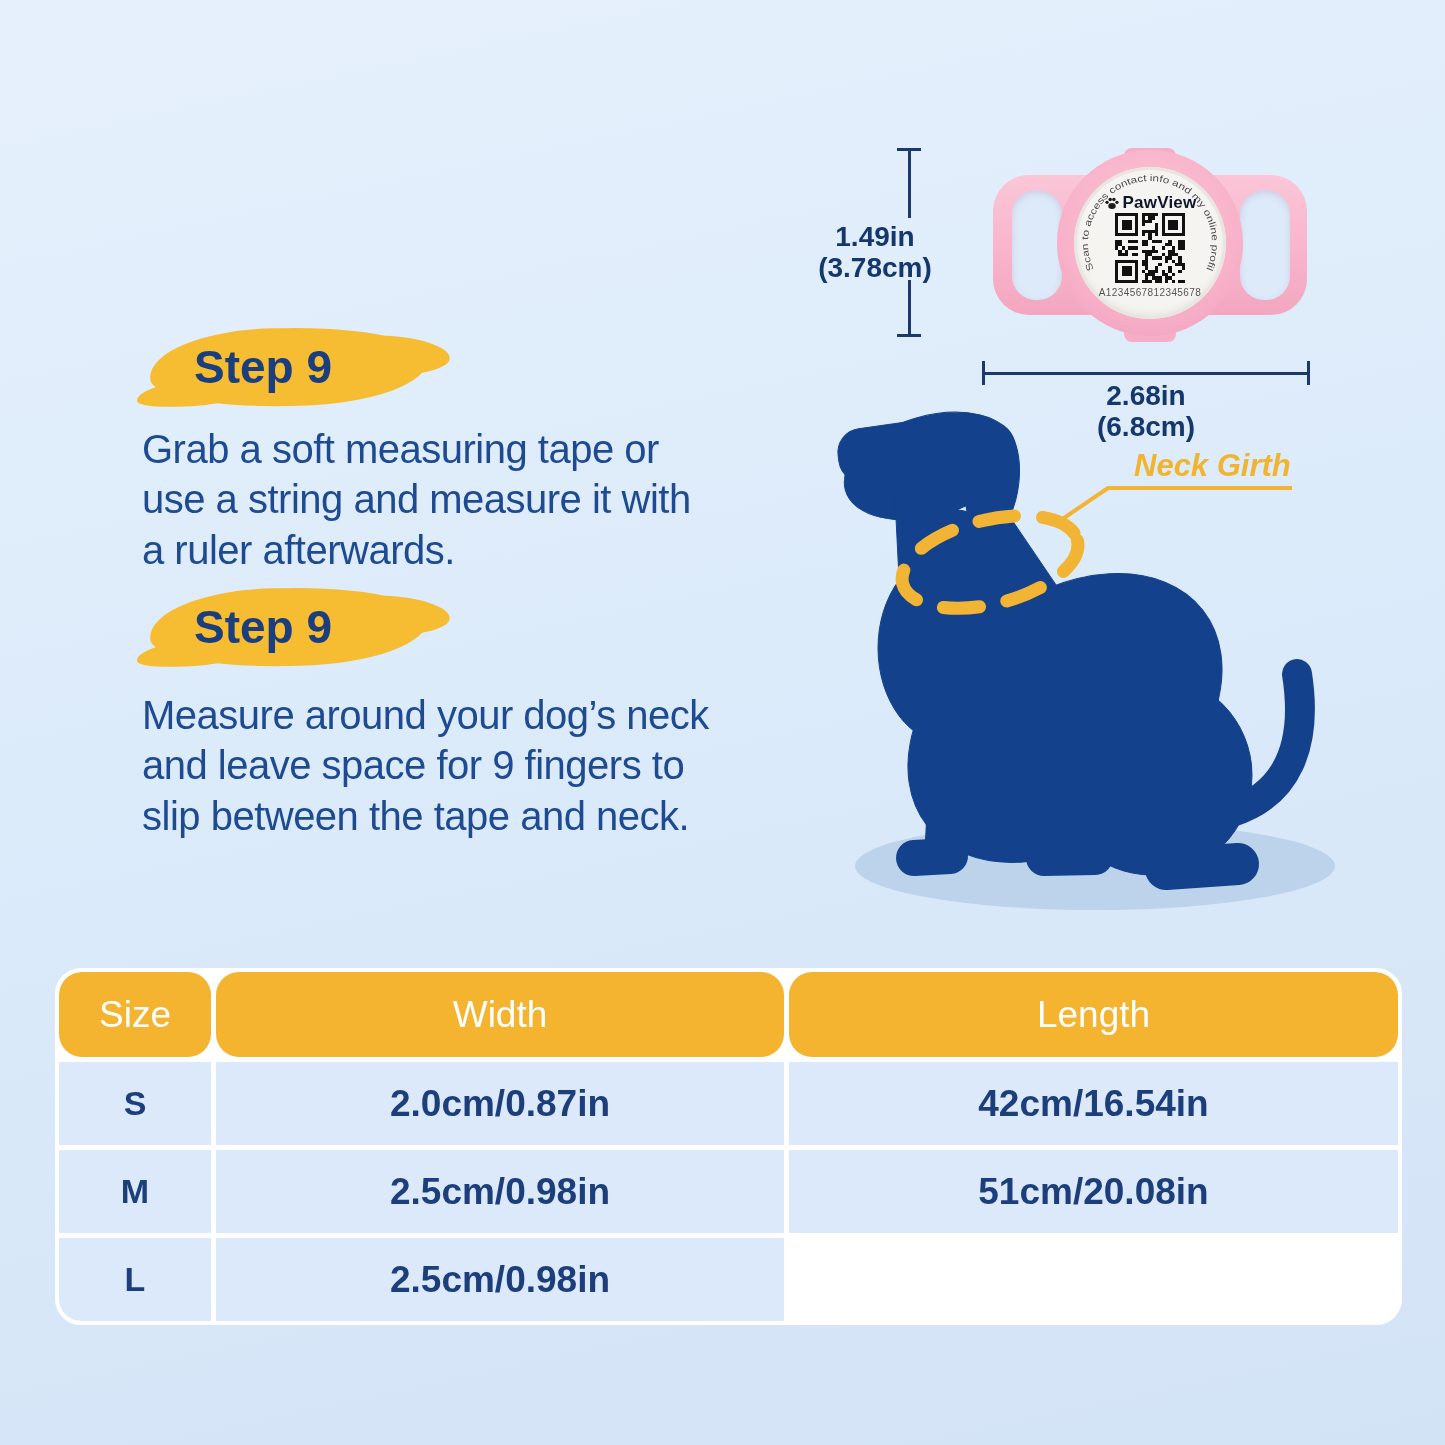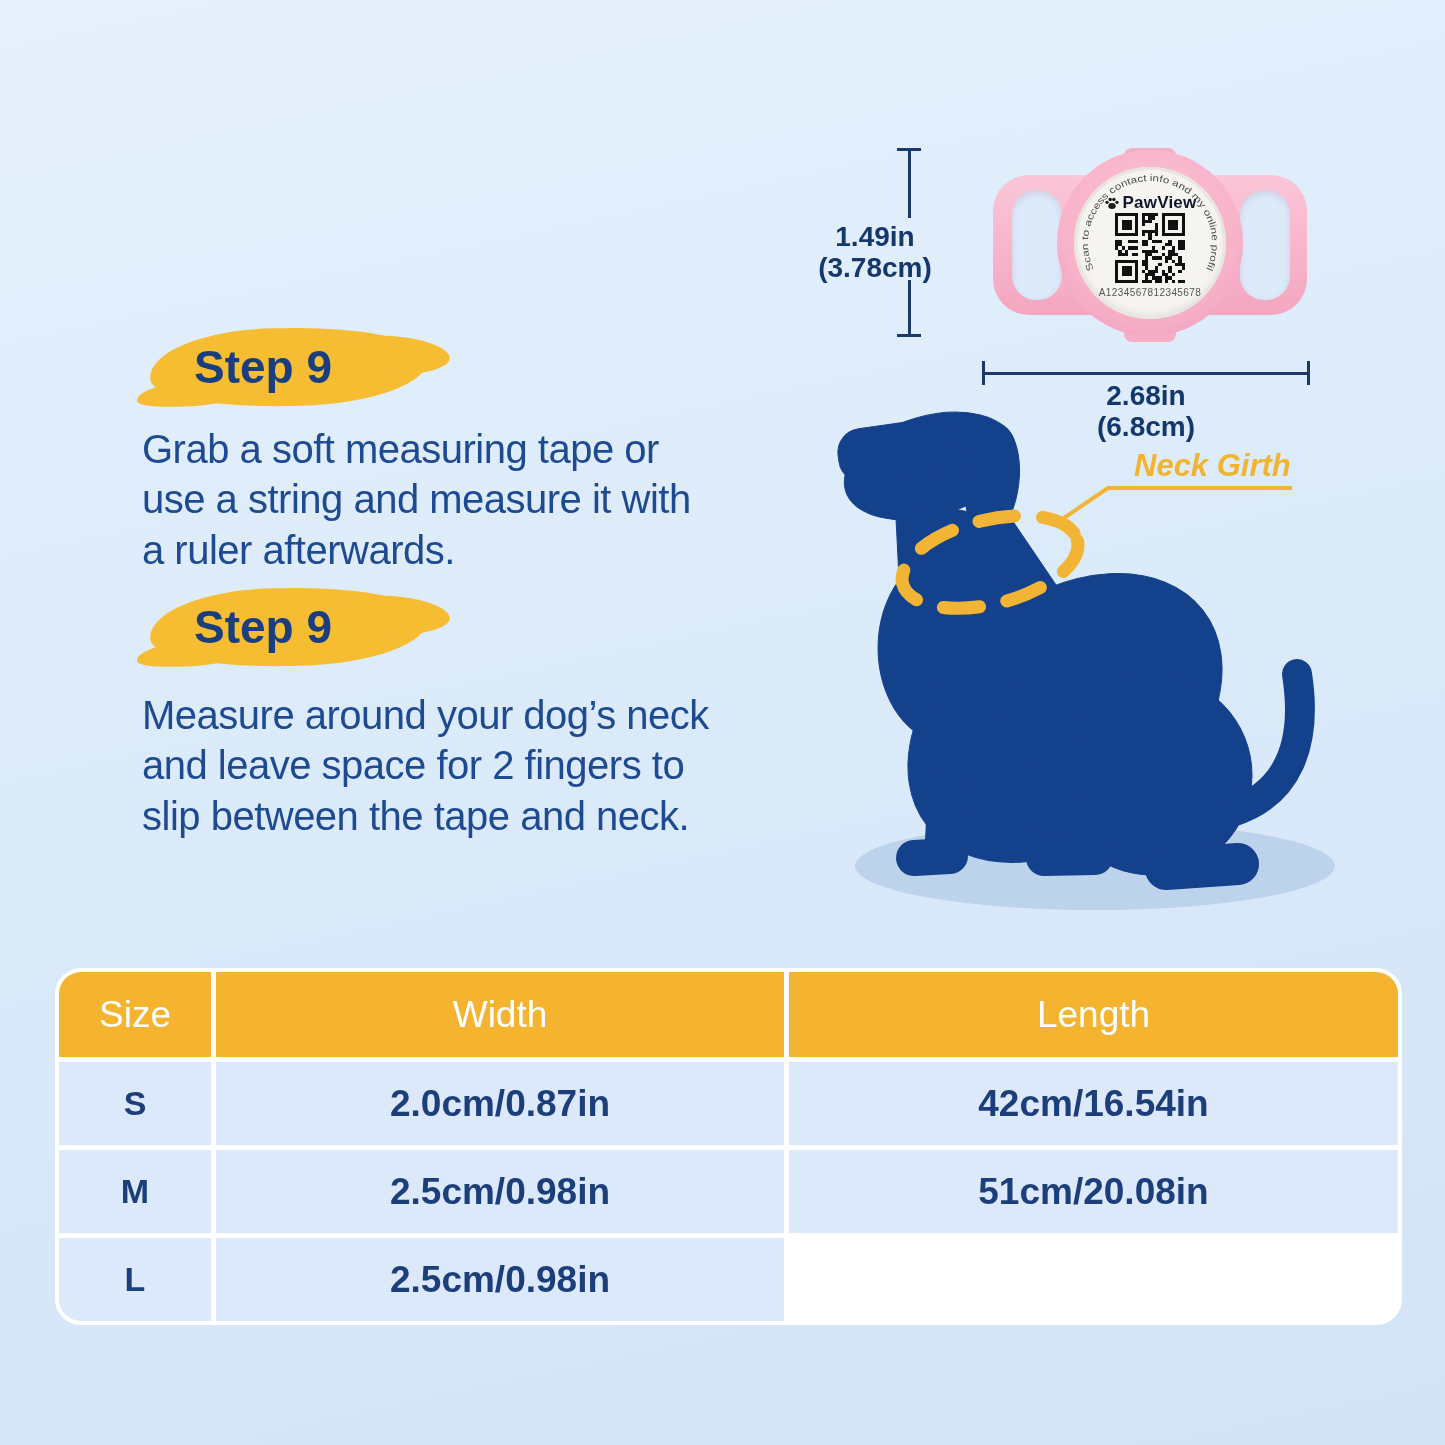--- a/index.html
+++ b/index.html
@@ -33,21 +33,21 @@
   
   .dimc{background:#1b3a6b;}
   .dim-text{font-size:28px;font-weight:800;color:#14386e;text-align:center;line-height:1.1;}
   
   .girth-label{font-size:31px;font-weight:600;color:#f0b430;}
   
   .size-table{left:55px;top:968px;width:1347px;background:#ffffff;border:4px solid #fff;border-radius:26px;
     display:grid;grid-template-rows:85px 83px 83px 83px;row-gap:5px;overflow:hidden;box-sizing:border-box;}
   .trow{display:grid;grid-template-columns:152px 568px 1fr;column-gap:5px;}
   .tcell{display:flex;align-items:center;justify-content:center;}
-  .thead .tcell{background:#f5b42f;color:#fff;font-size:37px;font-weight:500;}
+  .thead .tcell{background:#f5b42f;color:#fff;font-size:37px;font-weight:500;border-radius:23px;}
   .tbody .tcell{background:#dce9fa;color:#1c3e7a;font-weight:700;font-size:37px;}
   .tbody .tcell.szc{font-size:34px;}
 </style>
 </head>
 <body>
 
 <div class="canvas">
 
 
   <div>
@@ -332,21 +332,21 @@
   </div>
   <div class="abs step-text" style="left:142px;top:424px;width:680px;">Grab a soft measuring tape or
 use a string and measure it with
 a ruler afterwards.</div>
 
   <div class="abs" style="left:150px;top:588px;">
     <div class="brush"></div>
     <div class="step-label">Step 9</div>
   </div>
   <div class="abs step-text" style="left:142px;top:690px;width:700px;">Measure around your dog’s neck
-and leave space for 2 fingers to
+and leave space for 9 fingers to
 slip between the tape and neck.</div>
 
   <svg class="abs" style="left:820px;top:395px;" width="520" height="520" viewBox="820 395 520 520">
     <ellipse cx="1095" cy="866" rx="240" ry="44" fill="#bdd3ec"></ellipse>
     <g fill="#14418c" stroke="#14418c">
       <ellipse cx="930" cy="466" rx="88" ry="50" transform="rotate(-16 930 466)"></ellipse>
       <rect x="838" y="424" width="112" height="54" rx="24" transform="rotate(-8 894 451)"></rect>
       <ellipse cx="992" cy="480" rx="27" ry="56" transform="rotate(6 992 480)"></ellipse>
       <path d="M895 498 L1012 520 L1088 632 L1062 702 L903 658 Z"></path>
       <ellipse cx="1065" cy="718" rx="175" ry="122" transform="rotate(-38 1065 718)"></ellipse>

